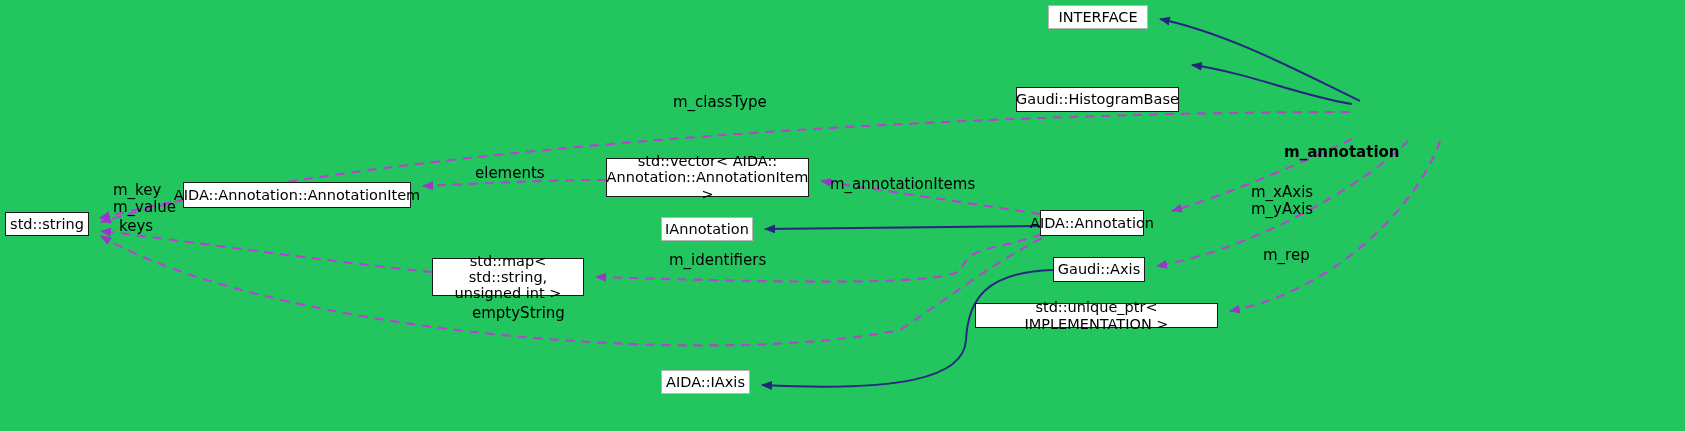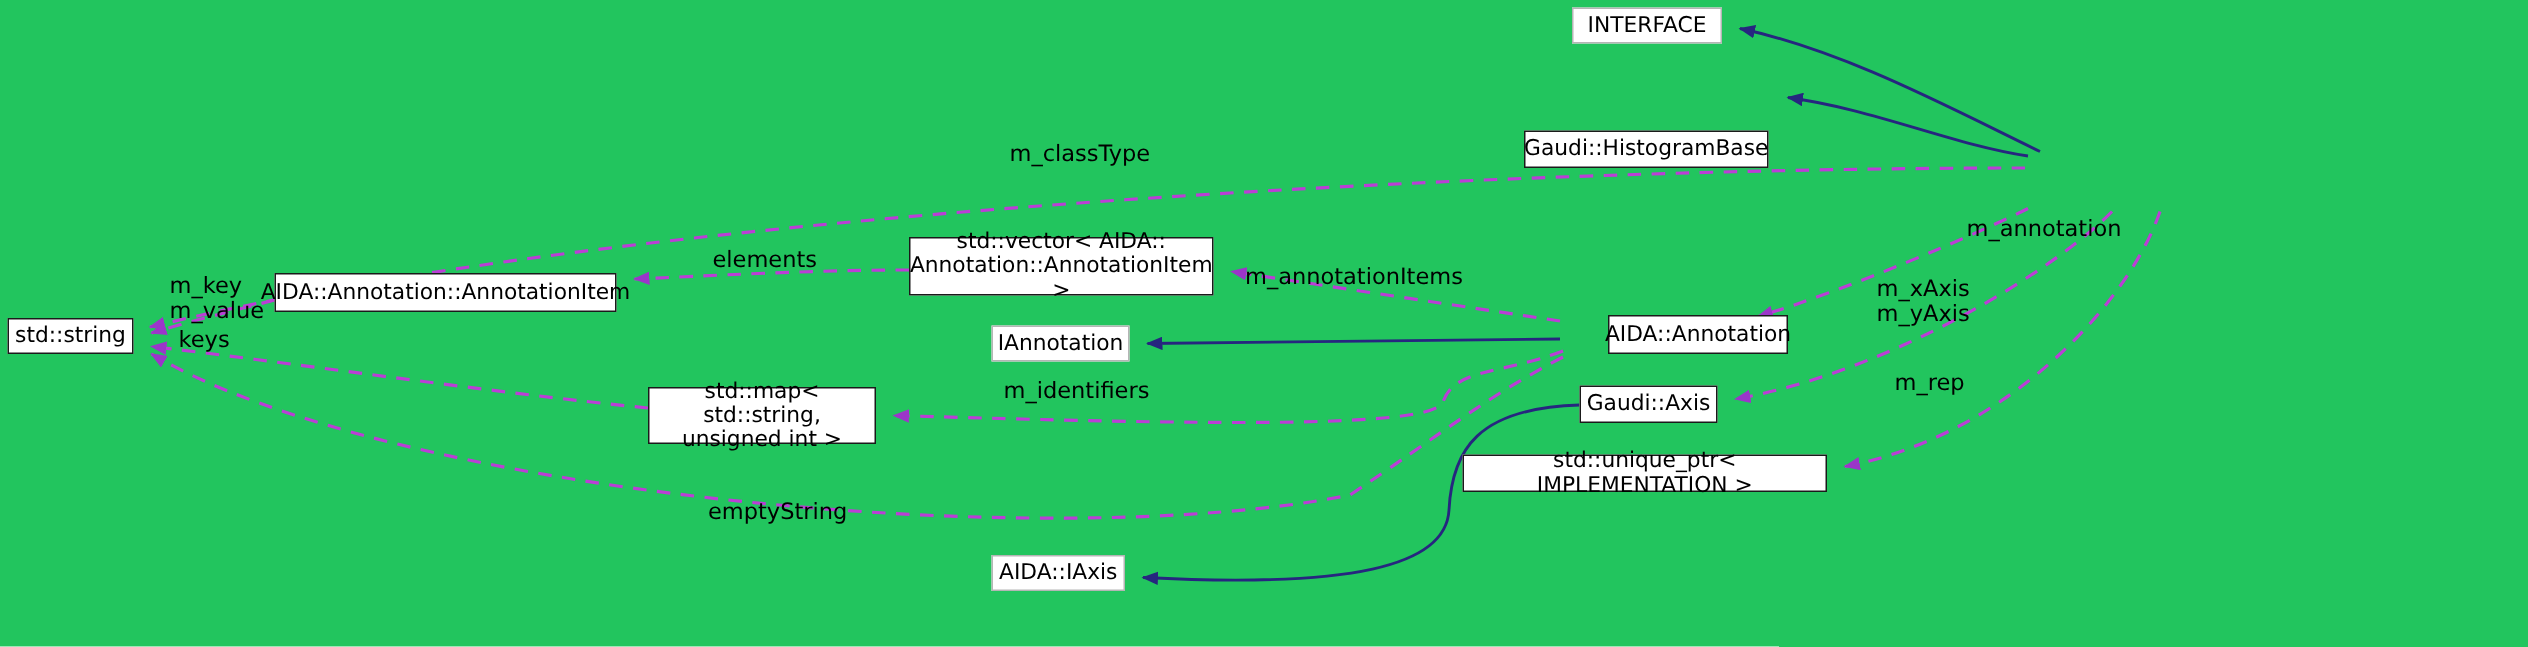--- a/index.html
+++ b/index.html
@@ -115,21 +115,21 @@
 
   <div class="node-box solid" style="left:5px;top:212px;width:84px;height:24px;">std::string</div>
 
   <div class="node-box solid" style="left:606px;top:158px;width:203px;height:39px;">std::vector&lt; AIDA::
 Annotation::AnnotationItem &gt;</div>
 
   <div class="node-box solid" style="left:183px;top:182px;width:228px;height:26px;">AIDA::Annotation::AnnotationItem</div>
 
   <div class="node-box faint" style="left:661px;top:217px;width:92px;height:24px;">IAnnotation</div>
 
-  <div class="node-box solid" style="left:1040px;top:210px;width:120px;height:26px;margin-left:32px;">AIDA::Annotation</div>
+  <div class="node-box solid" style="left:1040px;top:210px;width:104px;height:26px;">AIDA::Annotation</div>
 
   <div class="node-box solid" style="left:432px;top:258px;width:152px;height:38px;">std::map&lt; std::string,
 unsigned int &gt;</div>
 
   <div class="node-box solid" style="left:1053px;top:257px;width:92px;height:25px;">Gaudi::Axis</div>
 
   <div class="node-box solid" style="left:975px;top:303px;width:243px;height:25px;">std::unique_ptr&lt; IMPLEMENTATION &gt;</div>
 
   <div class="node-box faint" style="left:661px;top:370px;width:89px;height:24px;">AIDA::IAxis</div>
 
@@ -139,22 +139,22 @@
 m_value</div>
 
   <div class="edge-label" style="left:119px;top:218px;">keys</div>
 
   <div class="edge-label" style="left:475px;top:165px;">elements</div>
 
   <div class="edge-label" style="left:830px;top:176px;">m_annotationItems</div>
 
   <div class="edge-label" style="left:669px;top:252px;">m_identifiers</div>
 
-  <div class="edge-label" style="left:472px;top:305px;margin-top:28px;">emptyString</div>
+  <div class="edge-label" style="left:472px;top:305px;">emptyString</div>
 
-  <div class="edge-label" style="left:1311px;top:144px;">m_annotation</div>
+  <div class="edge-label" style="left:1284px;top:144px;font-weight:bold;">m_annotation</div>
 
   <div class="edge-label" style="left:1251px;top:184px;">m_xAxis
 m_yAxis</div>
 
   <div class="edge-label" style="left:1263px;top:247px;">m_rep</div>
 
 </div>
 
 </body></html>

